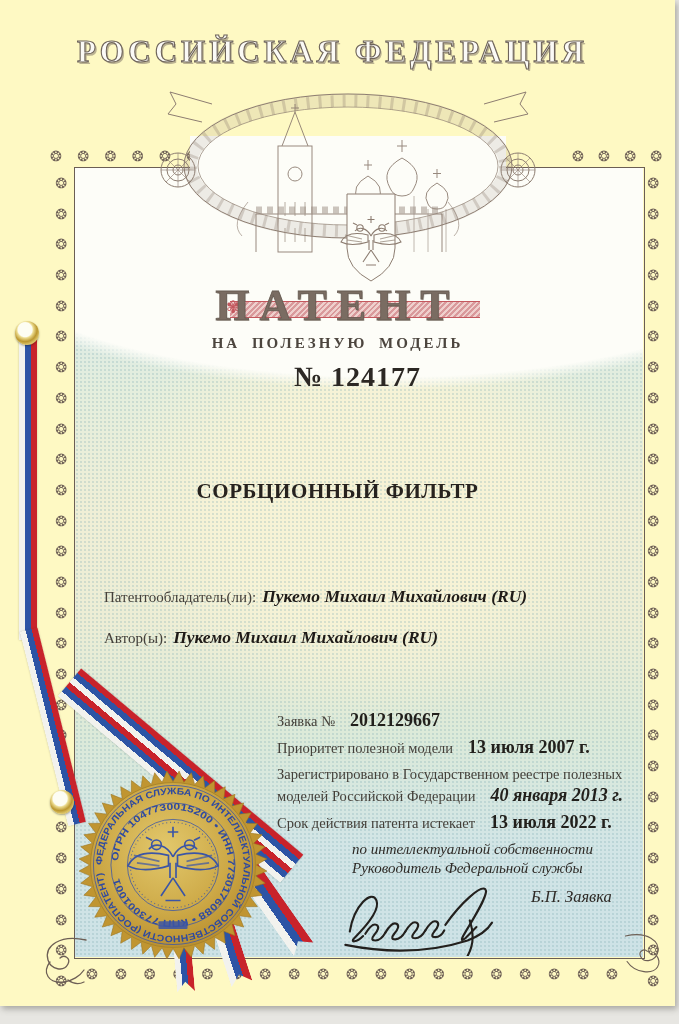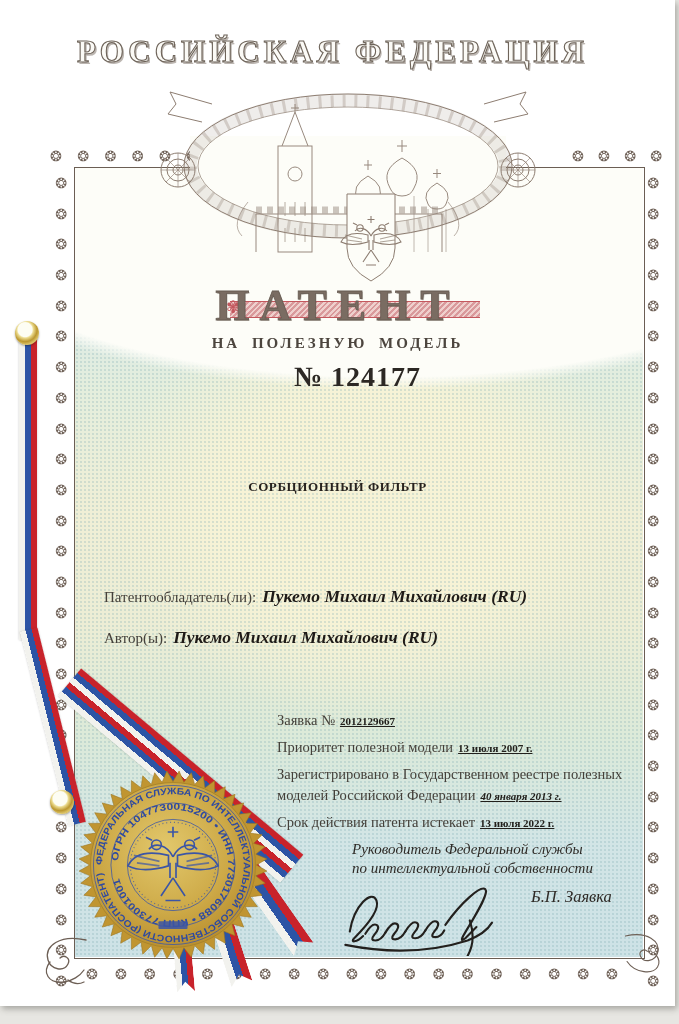--- a/index.html
+++ b/index.html
@@ -1,18 +1,18 @@
 <!DOCTYPE html>
 <html><head>
 <meta charset="utf-8">
 <style>
   html,body{margin:0;padding:0;}
   body{background:#e7e6e2;font-family:"Liberation Serif","DejaVu Serif",serif;}
   #stage{position:relative;width:679px;height:1024px;overflow:hidden;}
-  #page{position:absolute;left:0;top:0;width:675px;height:1006px;background:#ffffff;
+  #page{position:absolute;left:0;top:0;width:675px;height:1006px;background:#fef9c3;
         box-shadow:2px 3px 6px rgba(90,90,85,.45);}
 
   
   .header-title{position:absolute;left:0;right:10px;top:34px;text-align:center;
     font-size:31px;font-weight:bold;letter-spacing:4px;
     color:#8d8177;-webkit-text-fill-color:#fbfaf6;-webkit-text-stroke:1.1px #6e645a;
     text-shadow:1.6px 1.6px 0 rgba(122,110,99,.5);}
 
   
   .orn{position:absolute;display:flex;justify-content:space-between;color:#6d5f55;
@@ -38,29 +38,29 @@
     font-size:44px;font-weight:bold;letter-spacing:10px;line-height:1;
     color:#7a6c62;-webkit-text-stroke:.8px #675c53;
     text-shadow:1px 1px 0 rgba(103,92,83,.35);}
   .patent-sub{position:absolute;left:0;right:0;top:335px;text-align:center;z-index:5;
     font-size:15px;font-weight:bold;letter-spacing:3px;word-spacing:5px;color:#4c453e;}
   .patent-num{position:absolute;left:0;right:0;top:361px;text-align:center;z-index:5;
     font-size:28px;font-weight:bold;color:#2c2824;letter-spacing:1px;margin-left:40px;}
 
   
   .doc-title{position:absolute;left:0;right:0;top:479px;text-align:center;z-index:5;
-    font-size:13px;font-weight:bold;color:#27221e;letter-spacing:.6px;}
+    font-size:21px;font-weight:bold;color:#27221e;letter-spacing:.6px;}
   .person-line{position:absolute;left:104px;z-index:5;font-size:15px;color:#44403a;}
   .person-line .val{font-size:17.5px;font-weight:bold;font-style:italic;color:#1e1a17;margin-left:6px;}
   .holders{top:586px;} .authors{top:627px;}
 
   .details{position:absolute;left:277px;top:710px;width:352px;z-index:5;
     font-size:14.5px;color:#44403a;line-height:21px;}
   .details .row{margin-bottom:5px;}
-  .details .val{font-size:11px;font-weight:bold;color:#22201c;margin-left:5px;text-decoration:underline;}
+  .details .val{font-size:18px;font-weight:bold;color:#22201c;margin-left:15px;}
   .details .val.it{font-style:italic;}
 
   .sig-title{position:absolute;left:352px;top:840px;z-index:5;font-size:15px;
     font-style:italic;color:#2e2a26;line-height:19px;}
   .sig-name{position:absolute;left:531px;top:887px;z-index:5;font-size:16.5px;
     font-style:italic;color:#2e2a26;}
   .sig-script{position:absolute;left:322px;top:876px;z-index:5;}
 
   
   .tric{position:absolute;z-index:4;transform-origin:top left;
@@ -275,22 +275,22 @@
     </div>
     <div class="row">
       <span>Зарегистрировано в Государственном реестре полезных моделей Российской Федерации</span><span class="val it">40 января 2013 г.</span>
     </div>
     <div class="row">
       <span>Срок действия патента истекает</span><span class="val">13 июля 2022 г.</span>
     </div>
   </div>
 
   <div class="sig-title">
+    <div>по интеллектуальной собственности</div>
     <div>Руководитель Федеральной службы</div>
-    <div>по интеллектуальной собственности</div>
   </div>
   <svg class="sig-script" width="200" height="80" viewBox="0 0 150 72">
     <g stroke="#23201d" stroke-width="1.9" fill="none" stroke-linecap="round" stroke-linejoin="round">
       <path d="M10,50 C14,26 30,12 34,22 C38,32 20,50 14,56 C10,60 16,60 22,54"></path>
       <path d="M24,52 q6,-10 10,-8 q4,2 -2,9 q-4,5 1,5 q5,0 9,-7"></path>
       <path d="M42,51 q6,-10 10,-8 q4,2 -2,9 q-4,5 1,5 q5,0 9,-7"></path>
       <path d="M60,50 q6,-10 10,-8 q4,2 -2,9 q-4,5 1,5 q5,0 9,-7"></path>
       <path d="M78,49 q6,-10 10,-8 q4,2 -2,9 q-4,5 1,5 q5,0 8,-6"></path>
       <path d="M96,44 C110,24 128,8 132,12 C136,16 120,40 112,54 q-3,6 2,2 l10,-10"></path>
       <path d="M118,40 q6,18 -2,32"></path>

